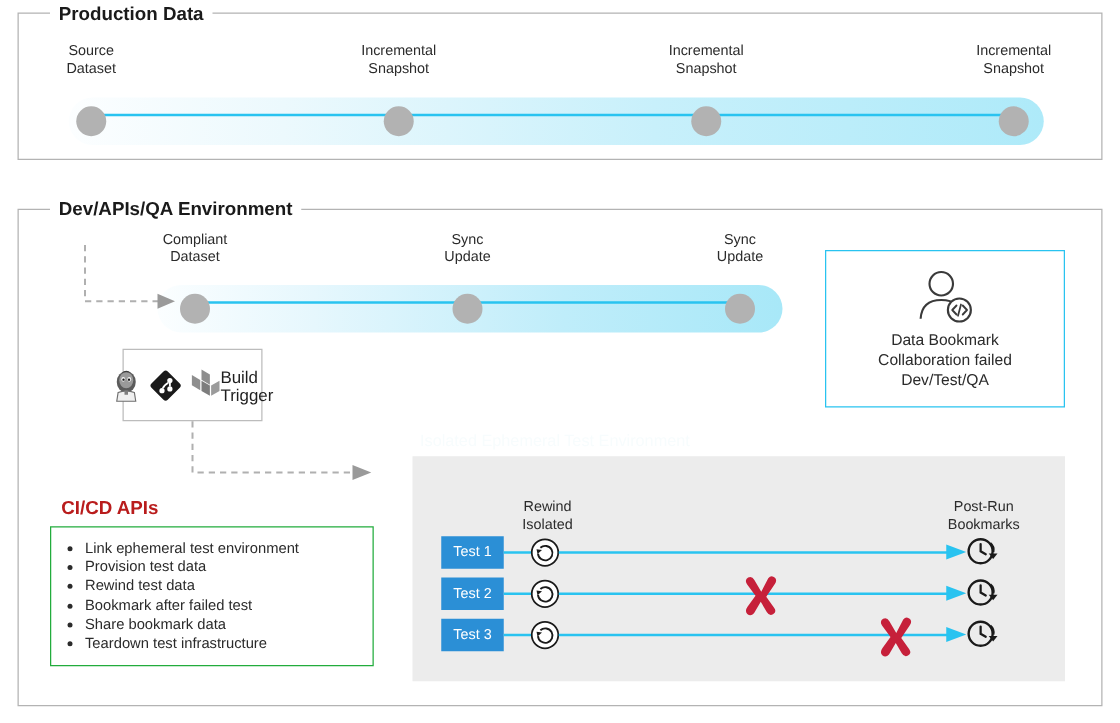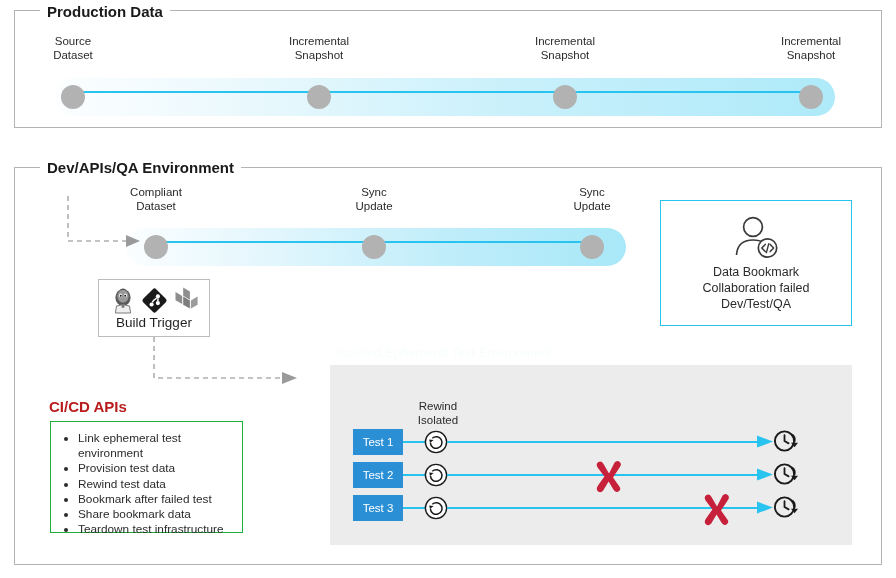--- a/index.html
+++ b/index.html
@@ -13,21 +13,21 @@
   
   .band{position:absolute;border-radius:22px;}
   .band-prod{background:linear-gradient(to right,#fcfeff 0%,#ecf9fd 22%,#c8f0fb 60%,#aeeaf9 100%);}
   .band-dev{background:linear-gradient(to right,#fbfeff 0%,#e6f7fd 25%,#bfedfa 65%,#a8e8f8 100%);}
   .tl-line{position:absolute;height:2px;background:#29c3f0;}
   .node{position:absolute;width:24px;height:24px;border-radius:50%;background:#b2b2b2;}
   .node-lbl{position:absolute;text-align:center;font-size:11.5px;line-height:13.5px;color:#2b2b2b;white-space:nowrap;}
 
   
   .bt-box{position:absolute;border:1px solid #bcbcbc;background:#ffffff;box-sizing:border-box;
-          display:flex;flex-direction:column;align-items:center;justify-content:center;}
+          display:flex;flex-direction:row;align-items:center;justify-content:center;}
   .bt-icons{display:flex;align-items:center;gap:7px;height:28px;}
   .bt-label{font-size:13.5px;color:#1f1f1f;margin-top:1px;}
 
   
   .collab{position:absolute;border:1.5px solid #29c3f0;background:#ffffff;box-sizing:border-box;
           display:flex;flex-direction:column;align-items:center;justify-content:center;}
   .collab-txt{font-size:12.5px;line-height:16px;text-align:center;color:#2b2b2b;margin-top:4px;}
 
   
   .cicd-title{position:absolute;font-weight:bold;font-size:15px;color:#b91c1c;}
@@ -154,39 +154,43 @@
       <path d="M40.8 29.6 L38.4 38.6" stroke="#3a3a3a" stroke-width="1.4" stroke-linecap="round"></path>
     </svg>
     <div class="collab-txt">
       <div>Data Bookmark</div>
       <div>Collaboration failed</div>
       <div>Dev/Test/QA</div>
     </div>
   </div>
 
   <div class="cicd-title" style="left:49px;top:398px;">CI/CD APIs</div>
-  <div class="cicd-box" style="left:50px;top:421px;width:193px;height:112px;">
+  <div class="cicd-box" style="left:40px;top:421px;width:259px;height:112px;">
     <ul>
       <li>Link ephemeral test environment</li>
       <li>Provision test data</li>
       <li>Rewind test data</li>
       <li>Bookmark after failed test</li>
       <li>Share bookmark data</li>
       <li>Teardown test infrastructure</li>
     </ul>
   </div>
 
   <div class="watermark" style="left:336px;top:345px;">Isolated Ephemeral Test Environment</div>
 
   <div class="tpanel" style="left:330px;top:365px;width:522px;height:180px;"></div>
 
   <div class="tp-head" style="left:388px;top:384px;width:100px;">
     <div>Rewind</div>
     <div>Isolated</div>
   </div>
+  <div class="tp-head" style="left:737px;top:384px;width:100px;">
+    <div>Post-Run</div>
+    <div>Bookmarks</div>
+  </div>
 
   <div class="test-chip" style="left:353px;top:429px;width:50px;height:26px;">Test 1</div>
   <div class="run-line" style="left:403px;top:441px;width:22px;"></div>
   <svg style="position:absolute;left:424px;top:430px;width:24px;height:24px;">
     <circle cx="12" cy="12" r="10.6" fill="#ffffff" stroke="#1a1a1a" stroke-width="1.4"></circle>
     <path d="M6.4 12.9 A5.8 5.8 0 1 0 8.3 8.2" fill="none" stroke="#1a1a1a" stroke-width="1.5"></path>
     <polygon points="5.2,9.4 9.6,9.9 6.0,13.1" fill="#1a1a1a"></polygon>
   </svg>
   <div class="run-line" style="left:447px;top:441px;width:320px;"></div>
   <svg style="position:absolute;left:757px;top:434px;width:18px;height:15px;">

